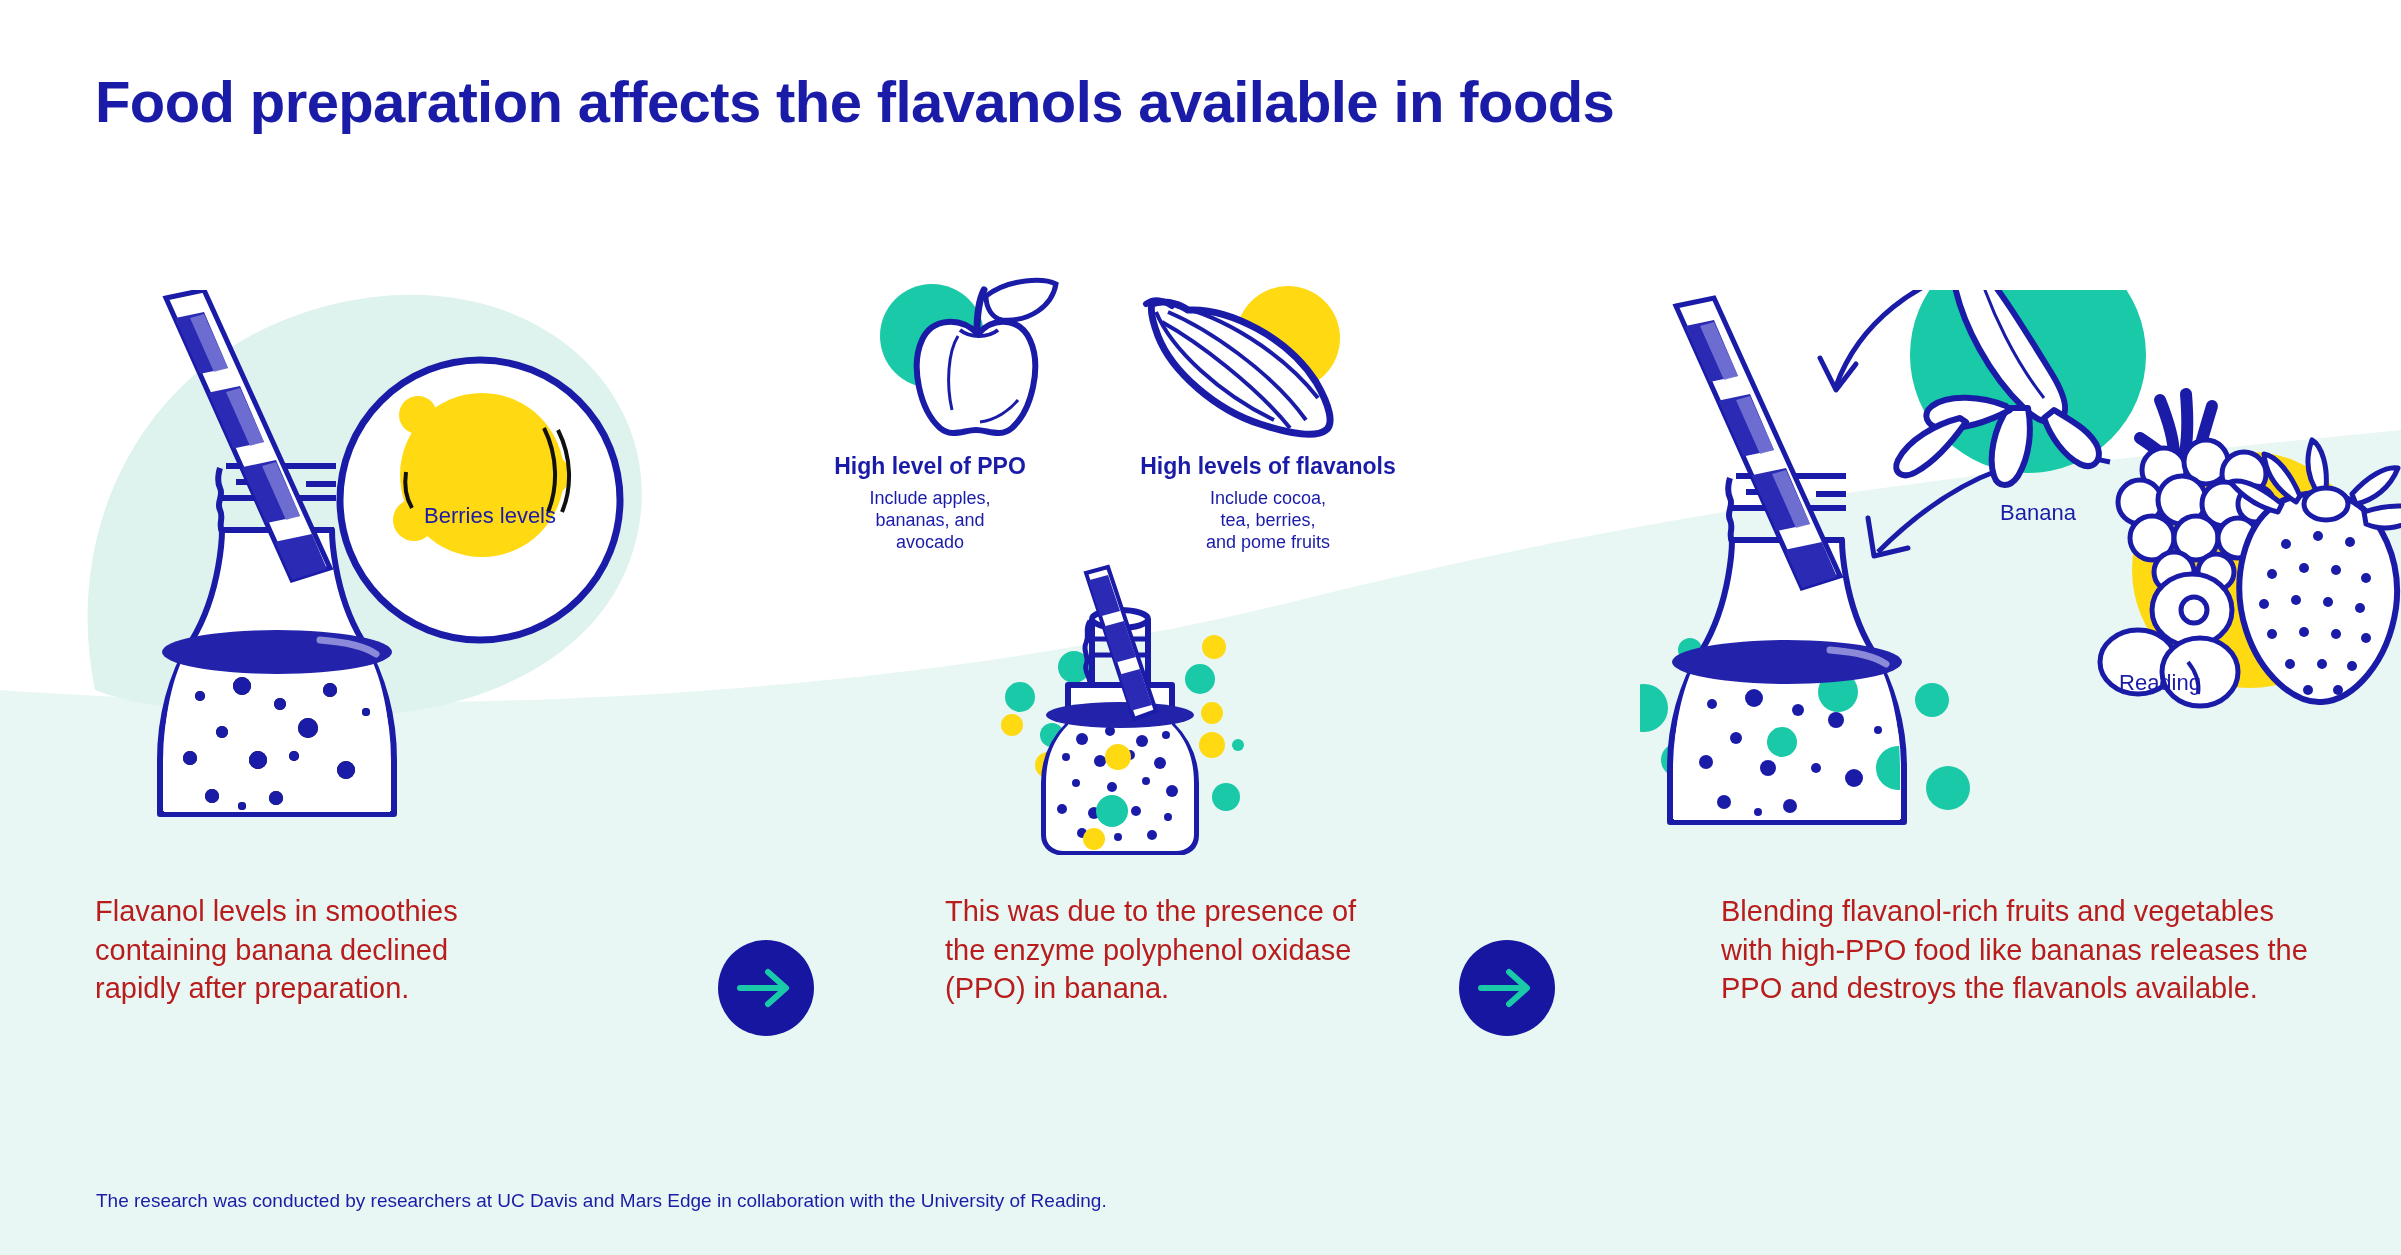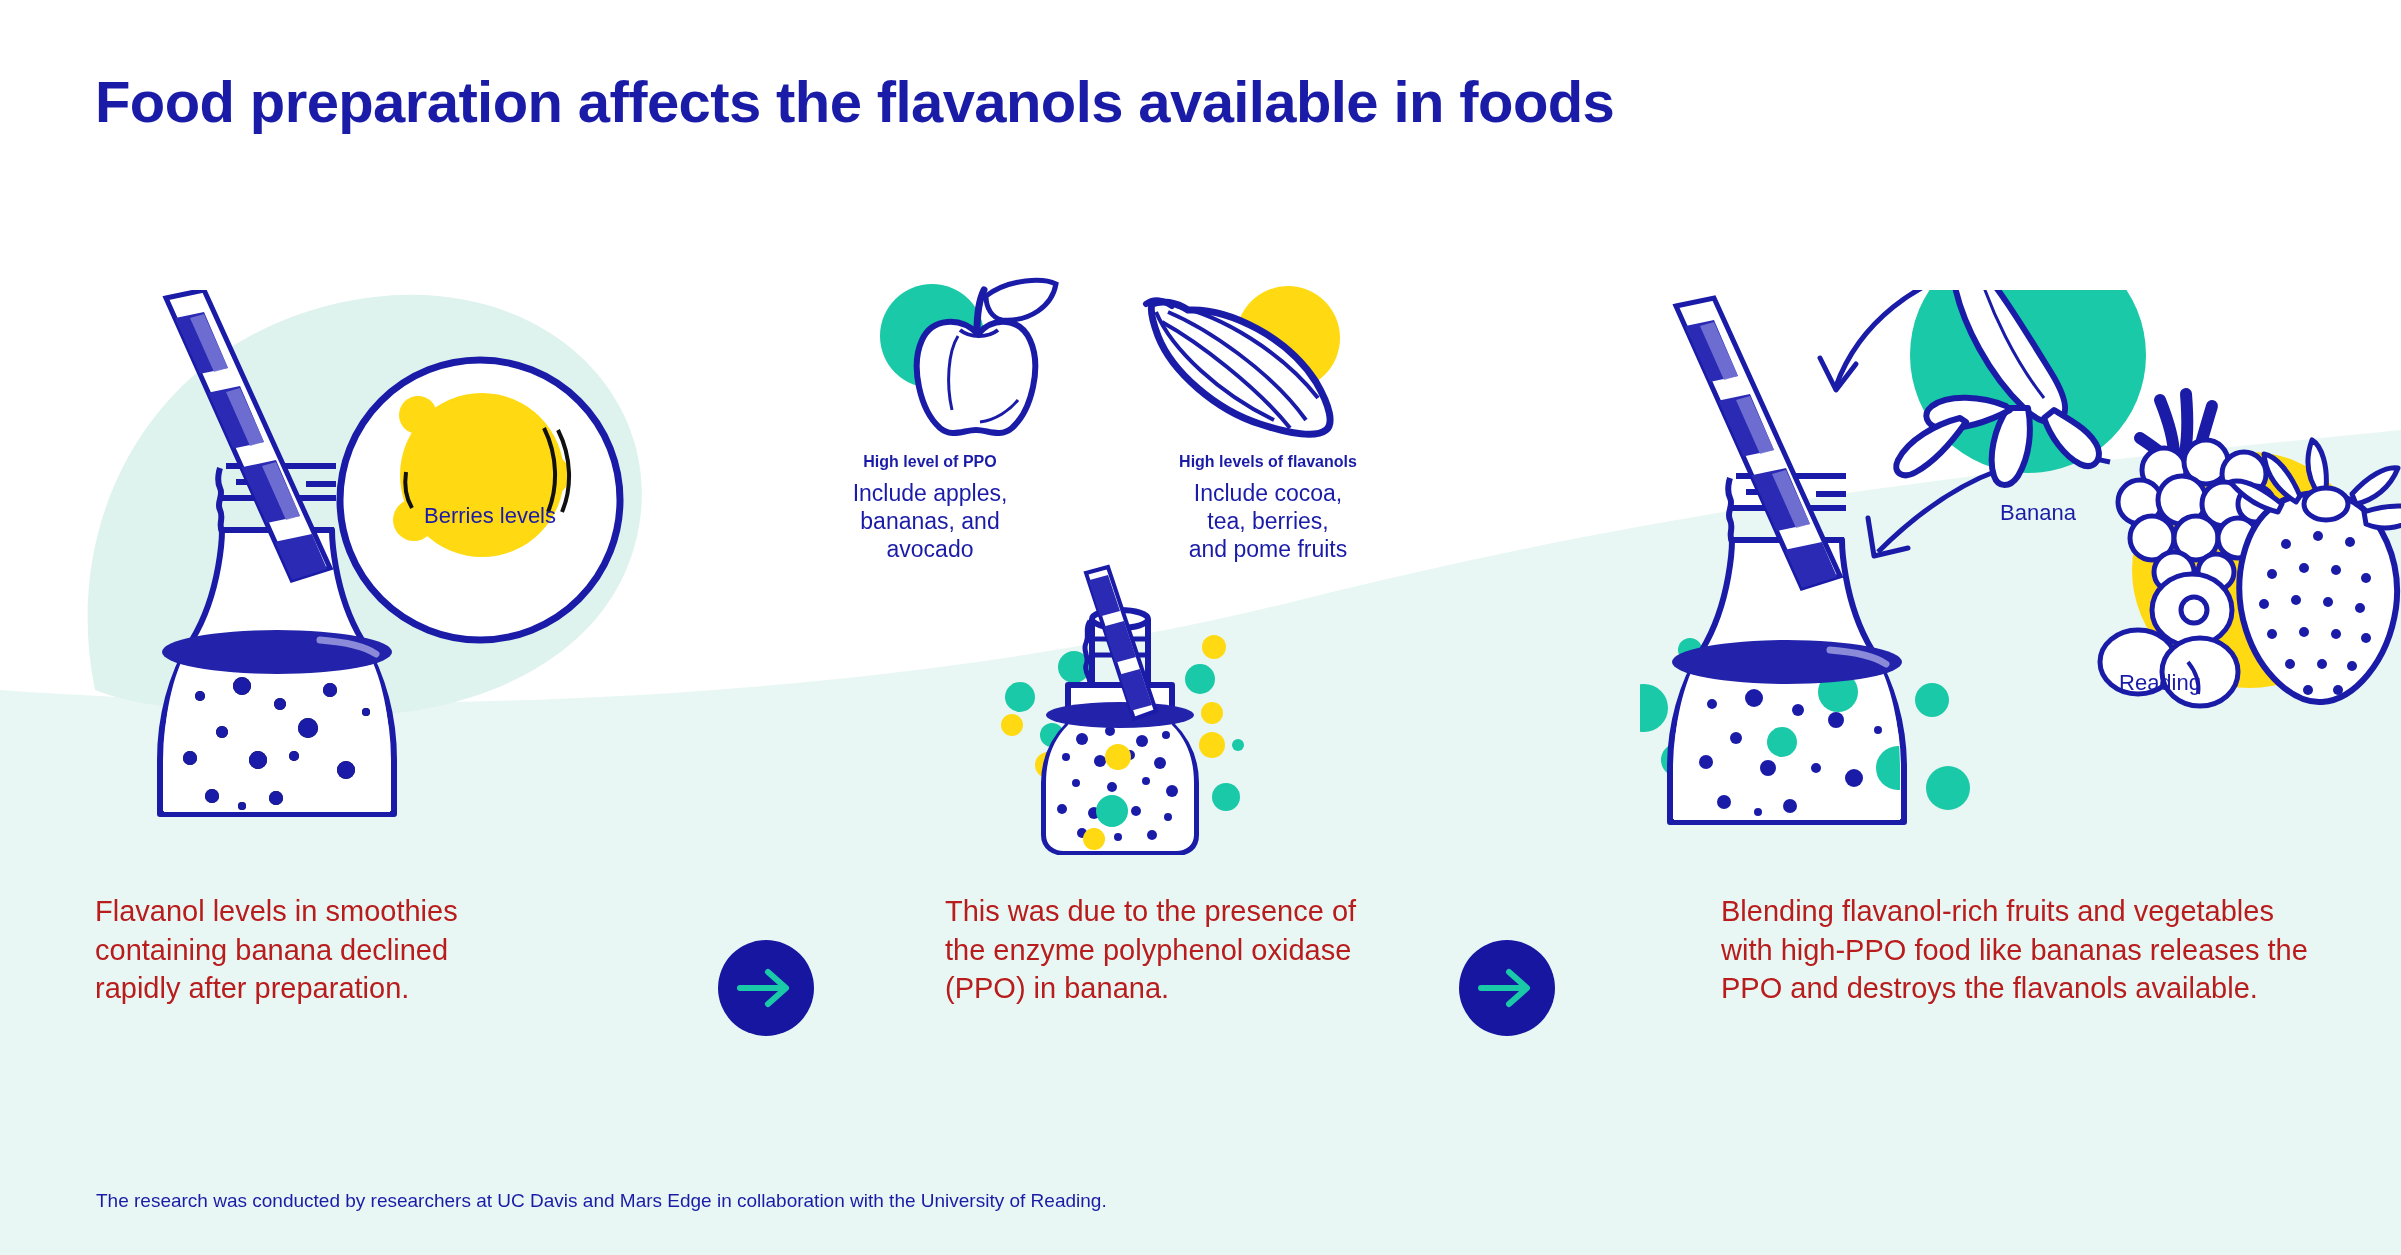--- a/index.html
+++ b/index.html
@@ -42,22 +42,22 @@
   .arrow-btn{
     position:absolute;width:96px;height:96px;border-radius:50%;
     background:#1616a0;
   }
   .arrow-btn svg{position:absolute;left:0;top:0;}
   .arr1{left:718px;top:940px;}
   .arr2{left:1459px;top:940px;}
 
   
   .midlabel{position:absolute;text-align:center;color:#1a1ca8;}
-  .midlabel .hd{font-size:16px;font-weight:bold;line-height:1.25;white-space:nowrap;}
-  .midlabel .sb{font-size:23px;line-height:1.22;margin-top:7px;}
+  .midlabel .hd{font-size:23px;font-weight:bold;line-height:1.25;white-space:nowrap;}
+  .midlabel .sb{font-size:18px;line-height:1.22;margin-top:7px;}
   .ml1{left:760px;top:452px;width:340px;}
   .ml2{left:1098px;top:452px;width:340px;}
 
   
   .cap{position:absolute;color:#1a1ca8;font-size:22px;text-align:center;}
   .cap-flavanol{left:420px;top:503px;width:140px;line-height:1.22;}
   .cap-banana{left:1958px;top:500px;width:160px;}
   .cap-berries{left:2080px;top:670px;width:160px;}
 
   

